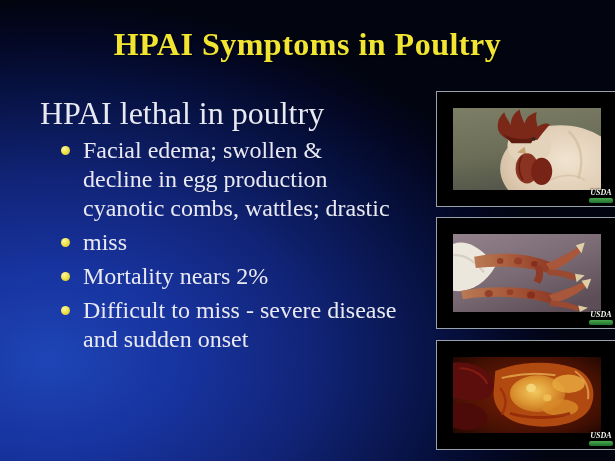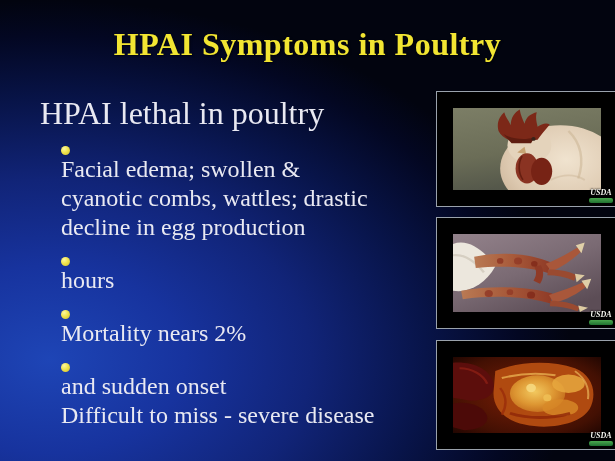--- a/index.html
+++ b/index.html
@@ -20,21 +20,21 @@
     font-size:32px; font-weight:bold;
     letter-spacing:0.5px;
     text-shadow:1px 1px 2px rgba(0,0,0,0.6);
   }
   .content {
     position:absolute; left:40px; top:99px; width:392px;
     color:#e9e9f2;
   }
   .heading { font-size:32px; line-height:28px; margin:0; font-weight:normal; }
   .bullets { list-style:none; margin:9px 0 0 0; padding:0; font-size:24px; }
-  .bullets li { display:flex; align-items:flex-start; margin:5px 0 0 21px;flex-direction:column; }
+  .bullets li { display:flex; align-items:flex-start; margin:5px 0 0 21px; }
   .dot {
     flex:none; width:9px; height:9px; border-radius:50%;
     margin:10px 13px 0 0;
     background:radial-gradient(circle at 35% 30%, #fdf7a0 0%, #f0e44c 45%, #cdbb2e 100%);
   }
   .btext .line { display:block; line-height:29px; }
   .photos { position:absolute; left:429px; top:91px; width:182px; }
   .photo {
     position:relative; margin:0 0 0 7px; padding:16px;
     width:182px; box-sizing:border-box;
@@ -64,41 +64,41 @@
 
   <h1 class="title">HPAI Symptoms in Poultry</h1>
 
   <div class="content">
     <p class="heading">HPAI lethal in poultry</p>
     <ul class="bullets">
       <li>
         <span class="dot"></span>
         <span class="btext">
           <span class="line">Facial edema; swollen &amp;</span>
+          <span class="line">decline in egg production</span>
           <span class="line">cyanotic combs, wattles; drastic</span>
-          <span class="line">decline in egg production</span>
-        </span>
-      </li>
-      <li>
-        <span class="dot"></span>
-        <span class="btext">
-          <span class="line">hours</span>
+        </span>
+      </li>
+      <li>
+        <span class="dot"></span>
+        <span class="btext">
+          <span class="line">miss</span>
         </span>
       </li>
       <li>
         <span class="dot"></span>
         <span class="btext">
           <span class="line">Mortality nears 2%</span>
         </span>
       </li>
       <li>
         <span class="dot"></span>
         <span class="btext">
+          <span class="line">Difficult to miss - severe disease</span>
           <span class="line">and sudden onset</span>
-          <span class="line">Difficult to miss - severe disease</span>
         </span>
       </li>
     </ul>
   </div>
 
   <div class="photos">
 
     <figure class="photo photo-1" aria-label="White chicken with swollen, cyanotic dark-red comb and wattles on olive background">
       <svg viewBox="0 0 182 114" preserveAspectRatio="none">
         <defs>

